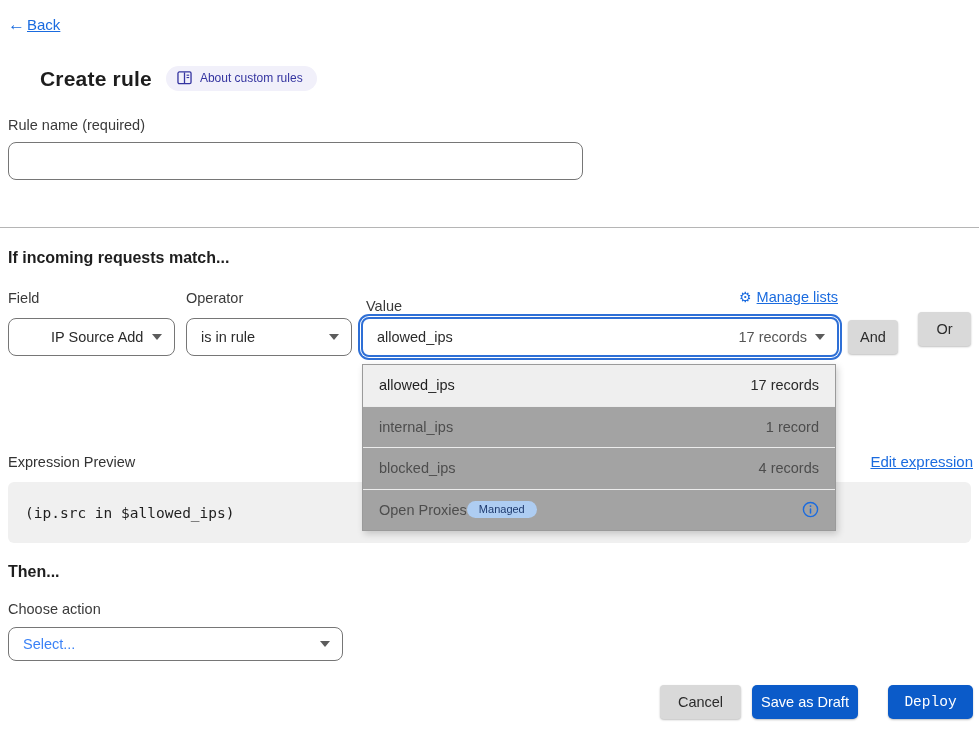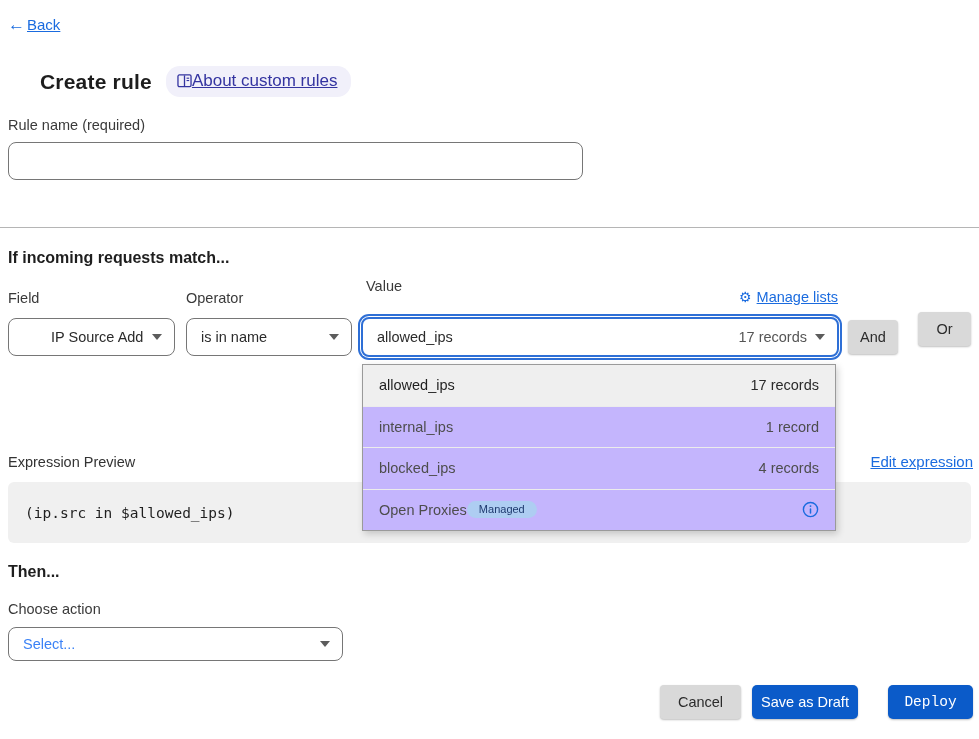--- a/index.html
+++ b/index.html
@@ -30,28 +30,27 @@
   .back-link .back-text { text-decoration: underline; }
 
   .title-row {
     left: 8px; top: 66px;
     display: flex; align-items: center; gap: 14px; margin-left: 32px;
   }
   .page-title {
     font-size: 21px; font-weight: 700; color: #1d1d1d; letter-spacing: 0.2px;
   }
   .about-badge {
-    display: inline-flex; align-items: center; 
+    display: inline-flex; align-items: center; gap: 8px;
     background: var(--badge-bg, #f1f0fa);
     color: var(--badge-text, #3434a0);
-    font-size: 17px;
+    font-size: 12px;
     padding: 5px 14px 6px 11px;
     border-radius: 14px;
     cursor: pointer;
-    text-decoration: underline;
   }
   .about-badge svg { display: block; }
 
   
   .field-label { font-size: 14.5px; color: #3a3a3a; }
   .rule-name-label { left: 8px; top: 117px; }
   .rule-name-input {
     left: 8px; top: 142px; width: 575px; height: 38px;
     border: 1px solid #767676; border-radius: 8px;
     background: #fff; font-size: 14px; padding: 0 12px;
@@ -59,21 +58,21 @@
   }
   .helper-text { left: 8px; top: 187px; font-size: 14.5px; color: #3f3f3f; }
 
   .divider { left: 0; top: 227px; width: 979px; height: 1px; background: #b5b5b5; }
 
   .section-heading { font-size: 16px; font-weight: 700; color: #1e1e1e; }
   .match-heading { left: 8px; top: 249px; }
 
   .col-label-field    { left: 8px;   top: 290px; }
   .col-label-operator { left: 186px; top: 290px; }
-  .col-label-value    { left: 366px; top: 278px; }
+  .col-label-value    { left: 366px; top: 298px; }
 
   .manage-lists {
     top: 289px; right: 141px;
     display: flex; align-items: center; gap: 5px;
     color: var(--link-blue, #1a6bdf); font-size: 14.5px; cursor: pointer;
   }
   .manage-lists .gear { font-size: 14px; line-height: 1; }
   .manage-lists .link-text { text-decoration: underline; }
 
   .select-control {
@@ -129,21 +128,21 @@
     z-index: 5;
     display: flex; flex-direction: column;
   }
   .list-row {
     flex: 1 1 0;
     display: flex; align-items: center;
     padding: 0 16px;
     font-size: 14.5px; color: #4d4d4d;
     border-bottom: 1px solid #ececec;
     cursor: pointer;
-    background: #c4b5fd;
+    background: #a3a3a3;
   }
   .list-row:last-child { border-bottom: none; }
   .list-row.selected { background: #efefef; color: #1f1f1f; }
   .list-row .row-right { margin-left: auto; color: #4d4d4d; }
   .list-row.selected .row-right { color: #2a2a2a; }
   .managed-pill {
     background: var(--managed-bg, #aecdf2);
     color: var(--managed-text, #1e3a6e);
     font-size: 11px;
     border-radius: 11px;
@@ -229,21 +228,21 @@
     <span class="gear">⚙</span>
     <span class="link-text">Manage lists</span>
   </div>
 
   <div class="abs select-control field-select">
     <span class="sel-text">IP Source Add...</span>
     <span class="chevron"></span>
   </div>
 
   <div class="abs select-control operator-select">
-    <span class="sel-text">is in name</span>
+    <span class="sel-text">is in rule</span>
     <span class="chevron"></span>
   </div>
 
   <div class="abs value-combobox">
     <span class="sel-text">allowed_ips</span>
     <span class="records">17 records</span>
     <span class="chevron"></span>
   </div>
 
   <button class="abs gray-button and-button">And</button>

